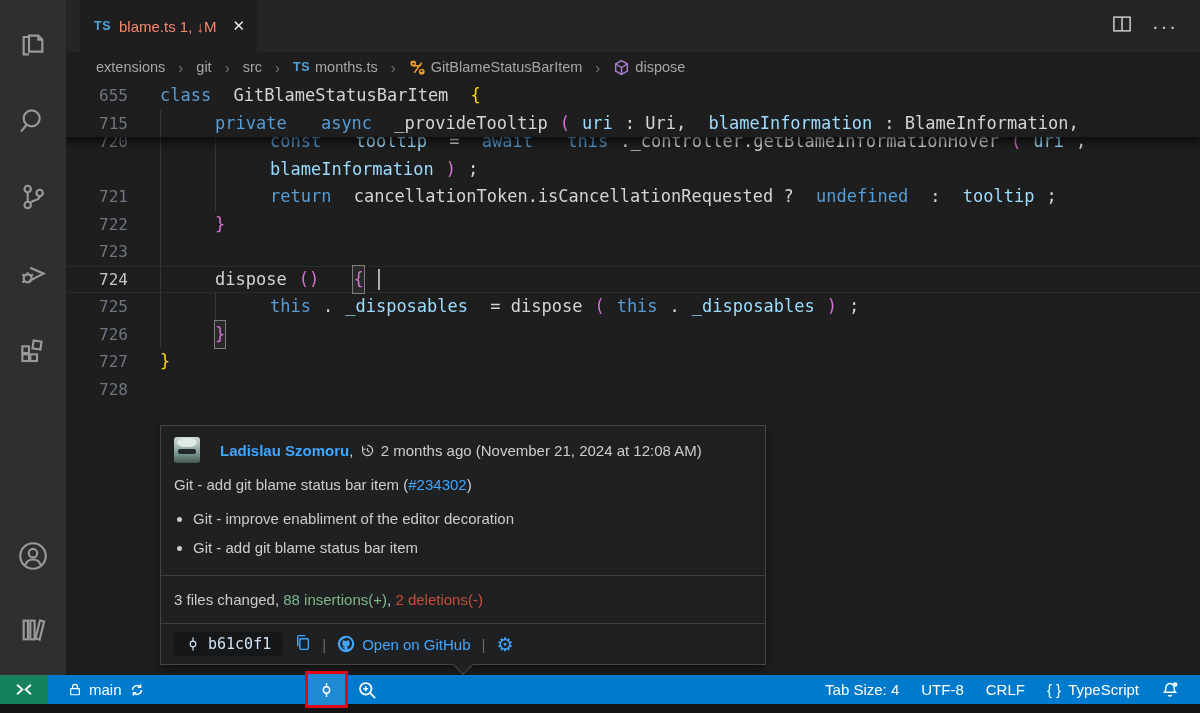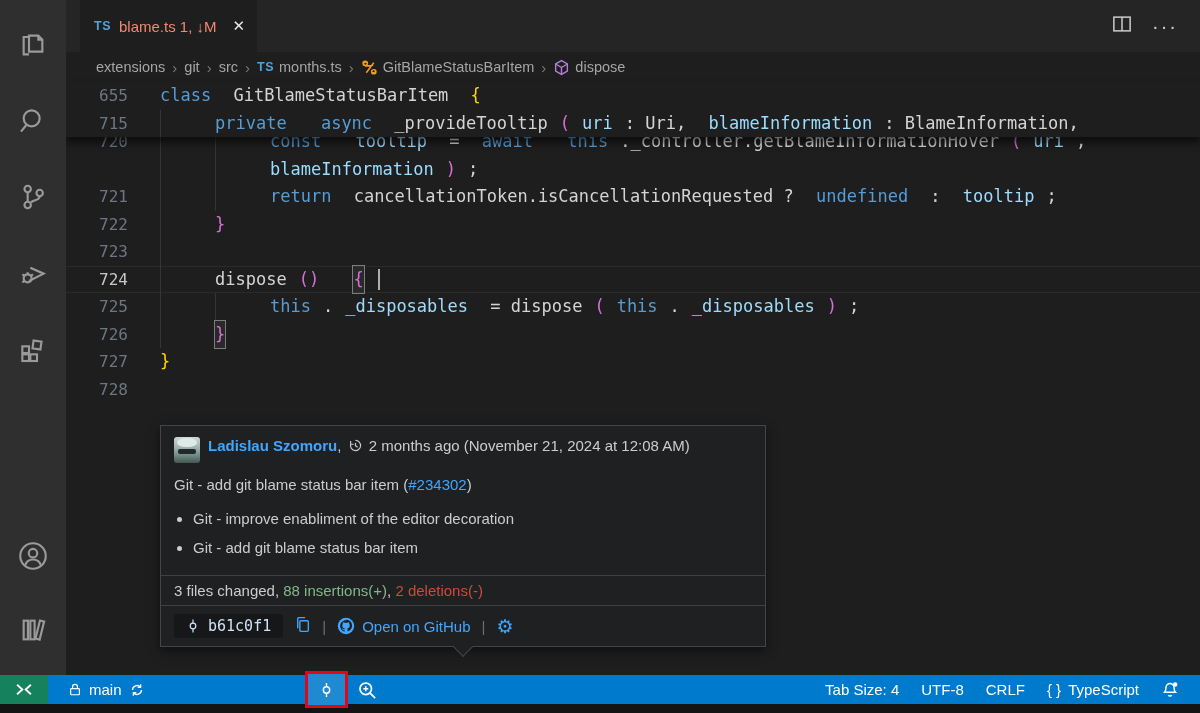--- a/index.html
+++ b/index.html
@@ -23,21 +23,21 @@
   .tabstrip { height:52px; background:#252526; display:flex; align-items:stretch; padding-left:14px; }
   .tab { background:#1e1e1e; display:flex; align-items:center; gap:8px; padding:0 12px 0 14px;
          font-size:15px; cursor:pointer; }
   .ts-badge { color:#4fa3d8; font-weight:bold; font-size:12.5px; letter-spacing:.5px; }
   .tab-label { color:#f48771;text-align:center; }
   .tab-close { color:#e8e8e8; font-size:15px; margin-left:8px; cursor:pointer; }
   .tab-actions { margin-left:auto; display:flex; align-items:center; gap:20px; padding-right:22px; color:#cccccc; }
   .tab-actions .more { font-size:20px; letter-spacing:2px; color:#cccccc; cursor:pointer; }
 
   .breadcrumb { height:30px; display:flex; align-items:center; padding-left:30px; font-size:14.5px;
-                color:#a5a5a5; gap:7px; background:#1e1e1e; }
+                color:#a5a5a5; gap:13px; background:#1e1e1e; }
   .crumb { display:flex; align-items:center; gap:5px; cursor:pointer; }
   .crumb-sep { color:#7a7a7a; font-size:15px; }
 
   
   .sticky { position:relative; z-index:3; background:#1e1e1e; box-shadow:0 6px 7px rgba(0,0,0,.55); }
   .viewport { overflow:hidden; position:relative; z-index:1; height:524px; }
   .lines { margin-top:-9px; }
   .code-line { display:flex; height:27.5px; line-height:27.5px; white-space:pre;
                font-family:"DejaVu Sans Mono", monospace; font-size:17px; }
   .code-line.active { box-shadow:inset 0 1px 0 #2a2a2a, inset 0 -1px 0 #2a2a2a; }
@@ -48,35 +48,35 @@
   .t-k { color:#569cd6; } .t-v { color:#9cdcfe; } .t-f { color:#d4d4d4; }
   .t-y { color:#ffd700; } .t-m { color:#d670d6; }
   .t-mb { color:#d670d6; outline:1px solid #7d7d7d; background:rgba(120,120,120,.12); }
   .cursor { width:2px; height:21px; background:#aeafad; align-self:center; margin-left:2px; }
   .blame-ann { color:#6b6b6b; margin-left:86px; }
 
   
   .hover { position:absolute; left:160px; top:425px; width:606px; background:#1f2021;
            border:1px solid #454545; color:#cccccc; font-size:15px; z-index:20;
            box-shadow:0 4px 10px rgba(0,0,0,.5); }
-  .hov-head { display:flex; gap:8px; padding:11px 13px 0 13px; }
+  .hov-head { display:flex; align-items:center; gap:20px; padding:11px 13px 0 13px; }
   .avatar { width:26px; height:26px; border-radius:3px; flex:none; position:relative; overflow:hidden;
             background:linear-gradient(180deg,#cdd9d5 0%,#9fb5af 40%,#6f8d85 70%,#45564f 100%); }
   .avatar::before { content:""; position:absolute; left:3px; right:3px; top:1px; height:9px;
                     background:#dfe9e6; border-radius:50% 50% 45% 45%; }
   .avatar::after { content:""; position:absolute; left:4px; right:4px; top:12px; height:5px;
                    background:#22282d; border-radius:2px; }
   .hov-author { color:#40a6ff; font-weight:bold; cursor:pointer; }
   .hov-date { color:#cccccc; }
   .hist-icon { color:#cccccc; margin:0 2px; }
   .hov-subject { padding:13px 13px 0 13px; }
   .hov-link { color:#40a6ff; cursor:pointer; }
   .hov-bullets { margin:11px 0 13px 0; padding-left:32px; }
   .hov-bullets li { line-height:29px; color:#cccccc; }
-  .hov-stats { border-top:1px solid #404040; padding:6px 13px; }
+  .hov-stats { border-top:1px solid #404040; padding:15px 13px; }
   .ins { color:#81b88b; } .del { color:#c74e39; }
   .hov-footer { border-top:1px solid #404040; padding:8px 13px; display:flex; align-items:center; gap:11px; }
   .commit-pill { background:#161718; border-radius:3px; padding:3px 12px; display:flex; align-items:center;
                  gap:8px; font-family:"DejaVu Sans Mono", monospace; font-size:15px; color:#cfe3f5; cursor:pointer; }
   .ft-div { color:#6d6d6d; }
   .ft-link { color:#40a6ff; display:flex; align-items:center; gap:7px; cursor:pointer; }
   .gear { color:#40a6ff; font-size:19px; cursor:pointer; line-height:1; }
   .hov-pointer { position:absolute; left:50%; bottom:-8px; width:14px; height:14px; margin-left:-7px;
                  background:#1f2021; border-right:1px solid #454545; border-bottom:1px solid #454545;
                  transform:rotate(45deg); }

